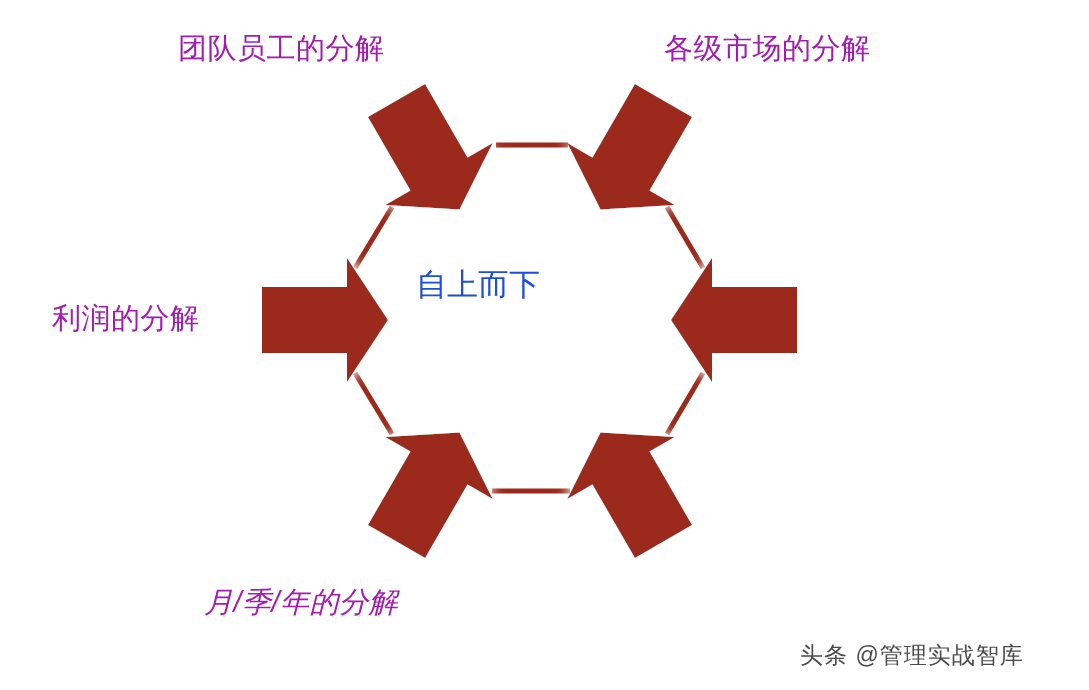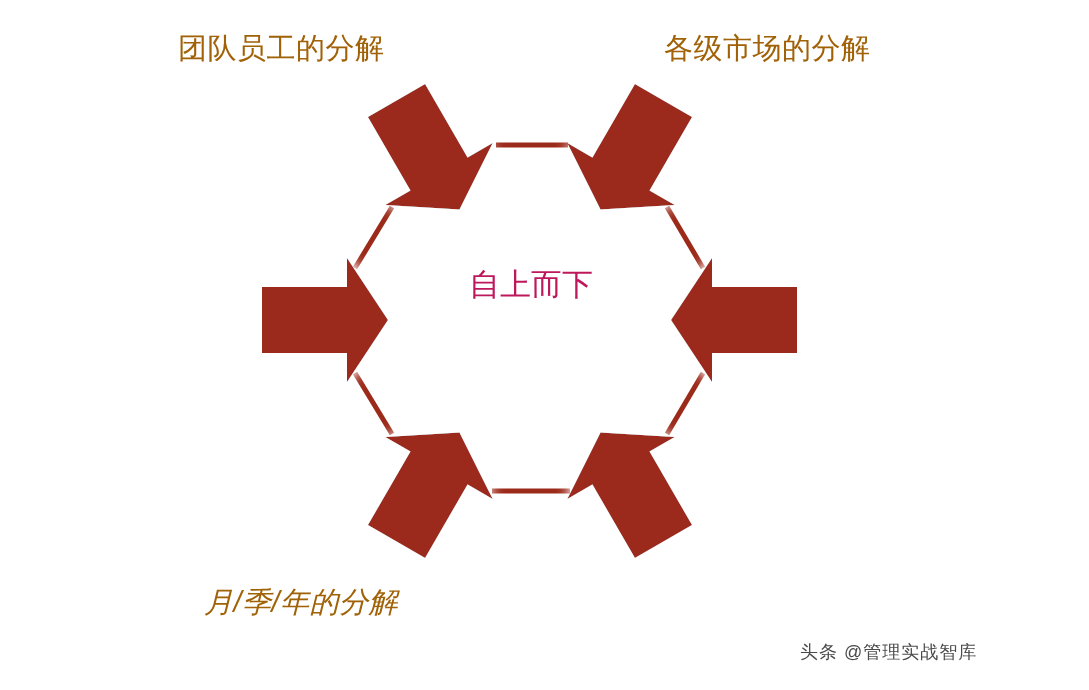--- a/index.html
+++ b/index.html
@@ -26,56 +26,56 @@
   #diagram-svg {
     position: absolute;
     left: 0; top: 0;
     width: 1089px;
     height: 690px;
   }
 
   
   .label {
     position: absolute;
-    color: #a16207;
+    color: #a21caf;
     font-size: 29px;
     line-height: 1.15;
     letter-spacing: 0.5px;
     white-space: nowrap;
     font-family: "Liberation Sans", "DejaVu Sans", sans-serif;
   }
 
   #label-top-left     { left: 178px; top: 32px; }
   #label-top-right    { left: 664px; top: 32px; }
   #label-left         { left: 52px;  top: 302px; }
   #label-right        { left: 818px; top: 302px; }
   #label-bottom-left  { left: 204px; top: 586px; font-style: italic; }
   #label-bottom-right { left: 664px; top: 586px; }
 
   
   #center-text {
     position: absolute;
     left: 416px;
     top: 262px;
     width: 230px;
-    text-align: center;
-    color: #be185d;
+    text-align: left;
+    color: #1d4ed8;
     font-size: 31px;
     line-height: 1.48;
     font-family: "Liberation Sans", "DejaVu Sans", sans-serif;
   }
   #center-text .cline { display: block; }
 
   
   #watermark {
     position: absolute;
     left: 800px;
     top: 640px;
     color: #4a4a4a;
-    font-size: 18px;
+    font-size: 23px;
     letter-spacing: 1px;
     white-space: nowrap;
     text-shadow:
       -1px -1px 0 #ffffff,
        1px -1px 0 #ffffff,
       -1px  1px 0 #ffffff,
        1px  1px 0 #ffffff,
        0   -1px 0 #ffffff,
        0    1px 0 #ffffff;
     font-family: "Liberation Sans", "DejaVu Sans", sans-serif;
@@ -137,20 +137,21 @@
   </svg>
 
   <div id="center-text">
     <span class="cline">自上而下</span>
   </div>
 
   <div class="label" id="label-top-left">团队员工的分解</div>
 
   <div class="label" id="label-top-right">各级市场的分解</div>
 
+  <div class="label" id="label-left">利润的分解</div>
 
 
   <div class="label" id="label-bottom-left">月/季/年的分解</div>
 
 
   <div id="watermark">头条 @管理实战智库</div>
 
 </div>
 
 </body></html>

